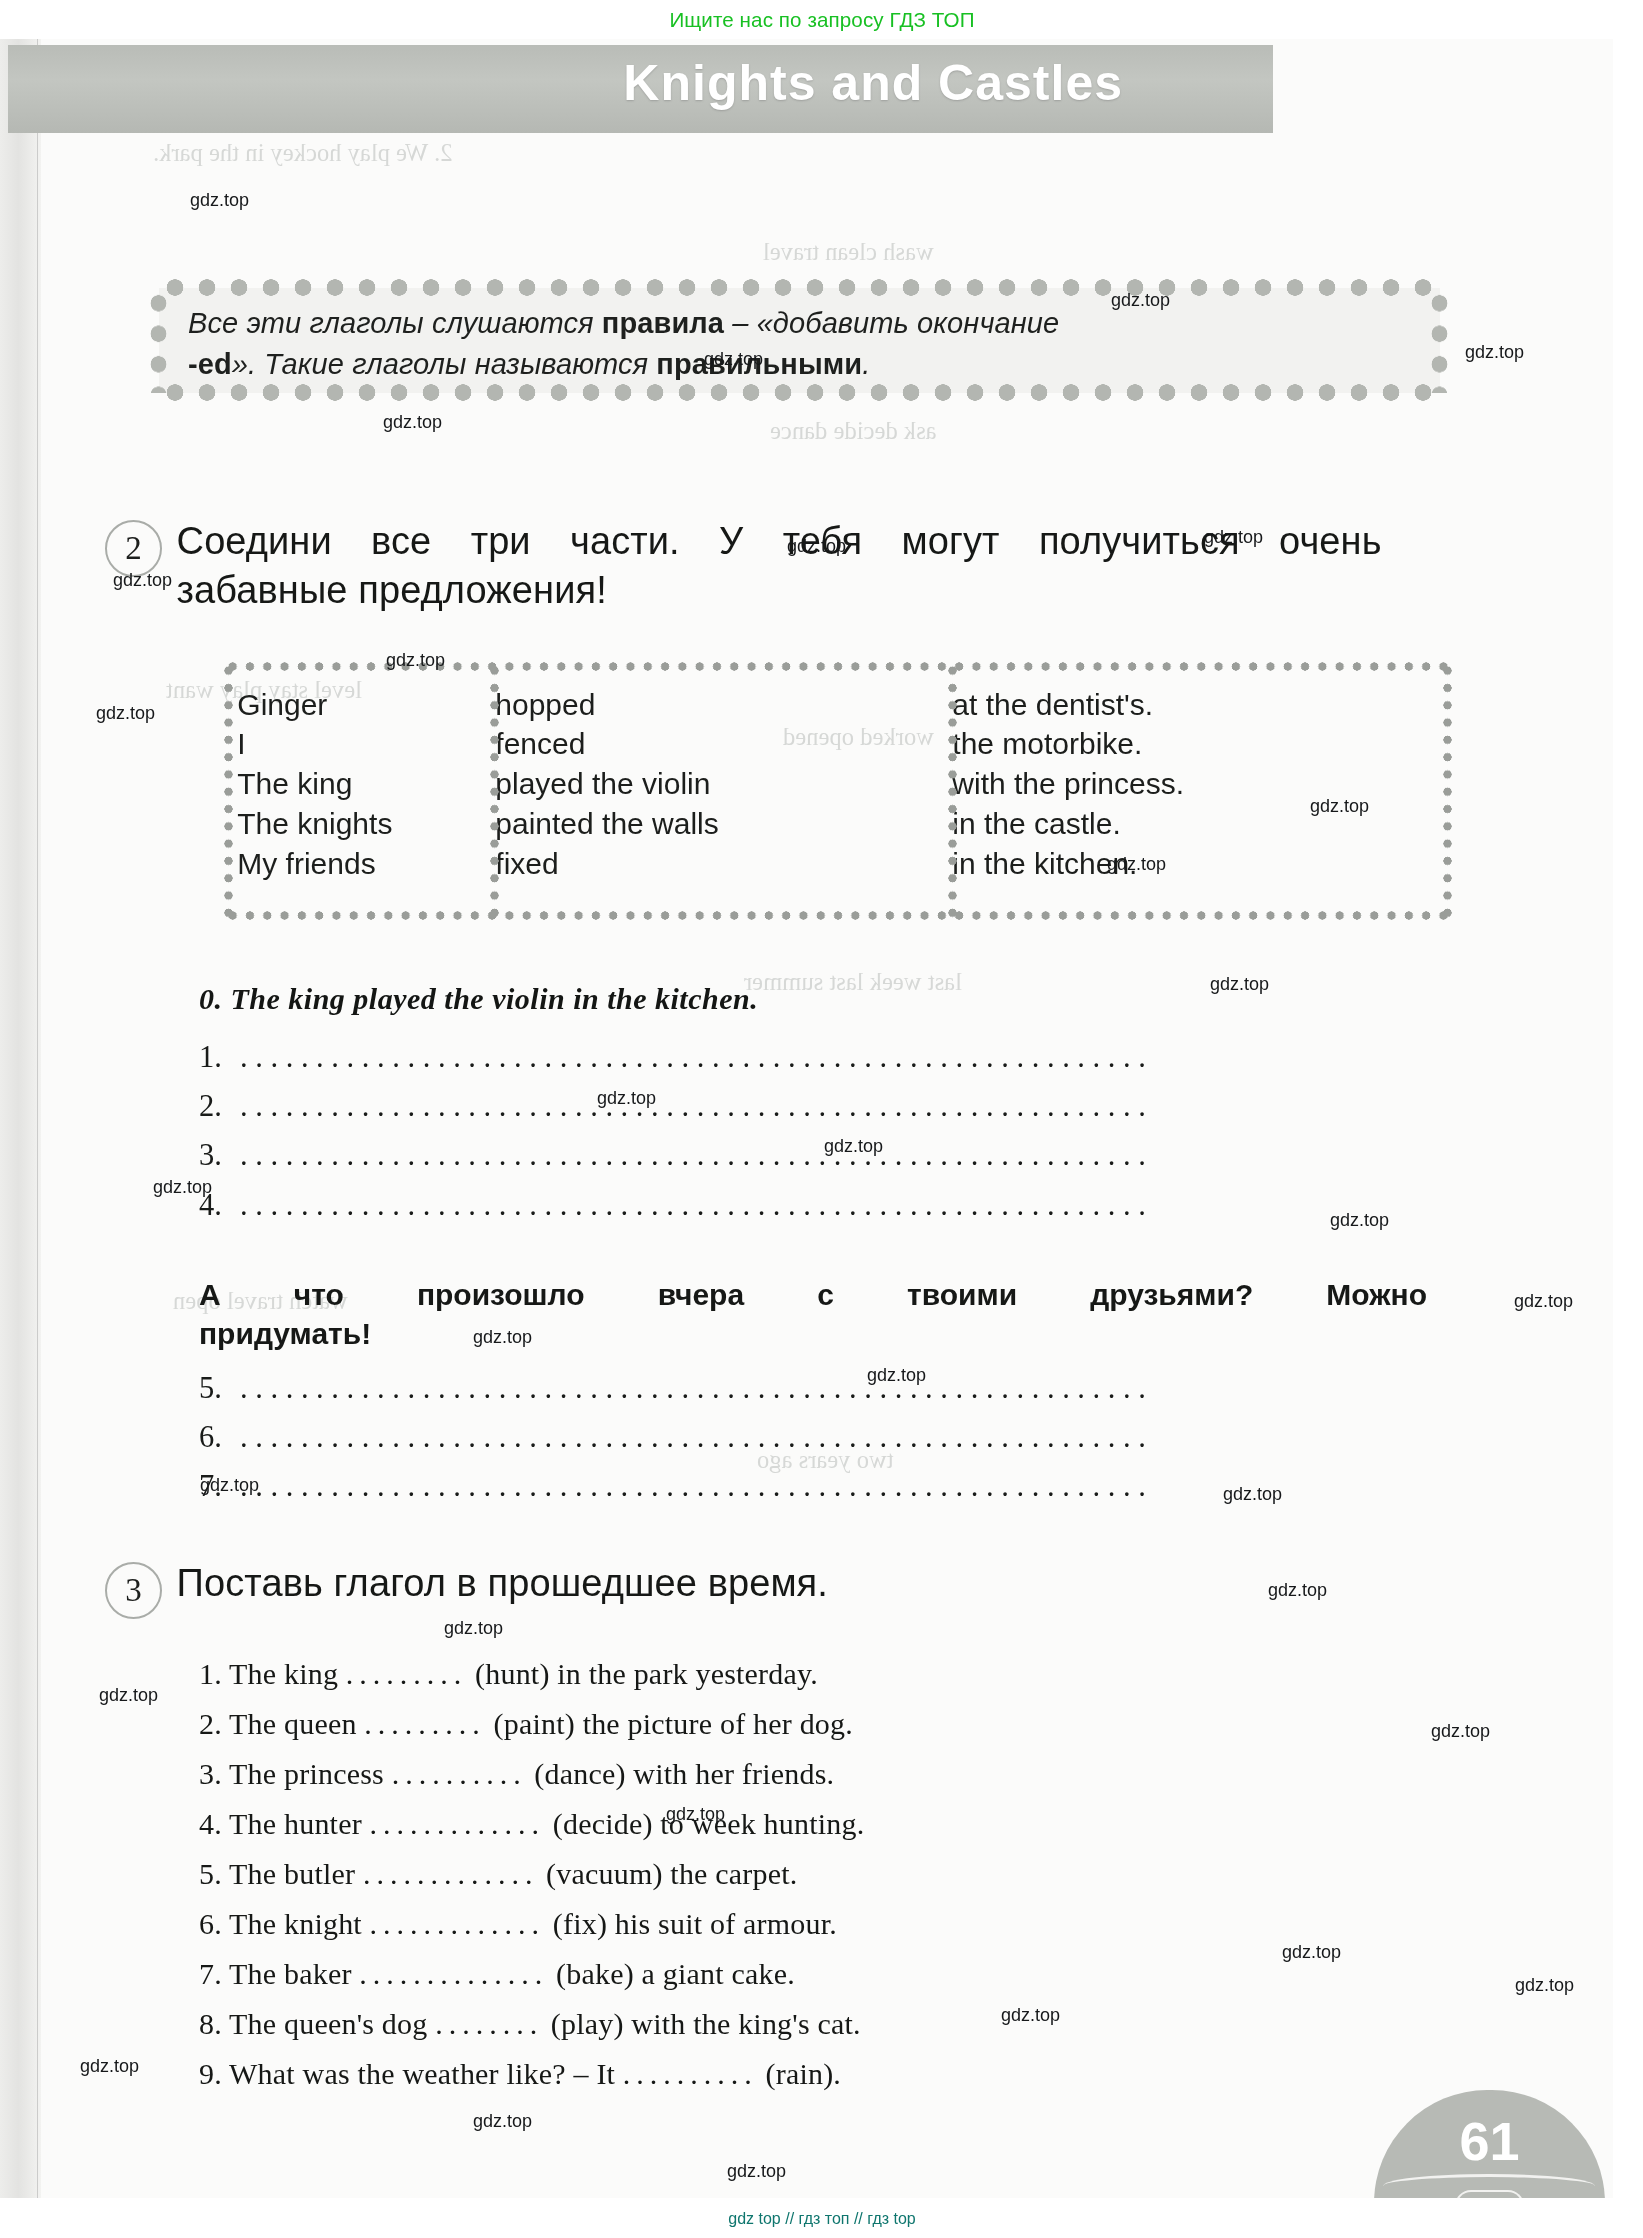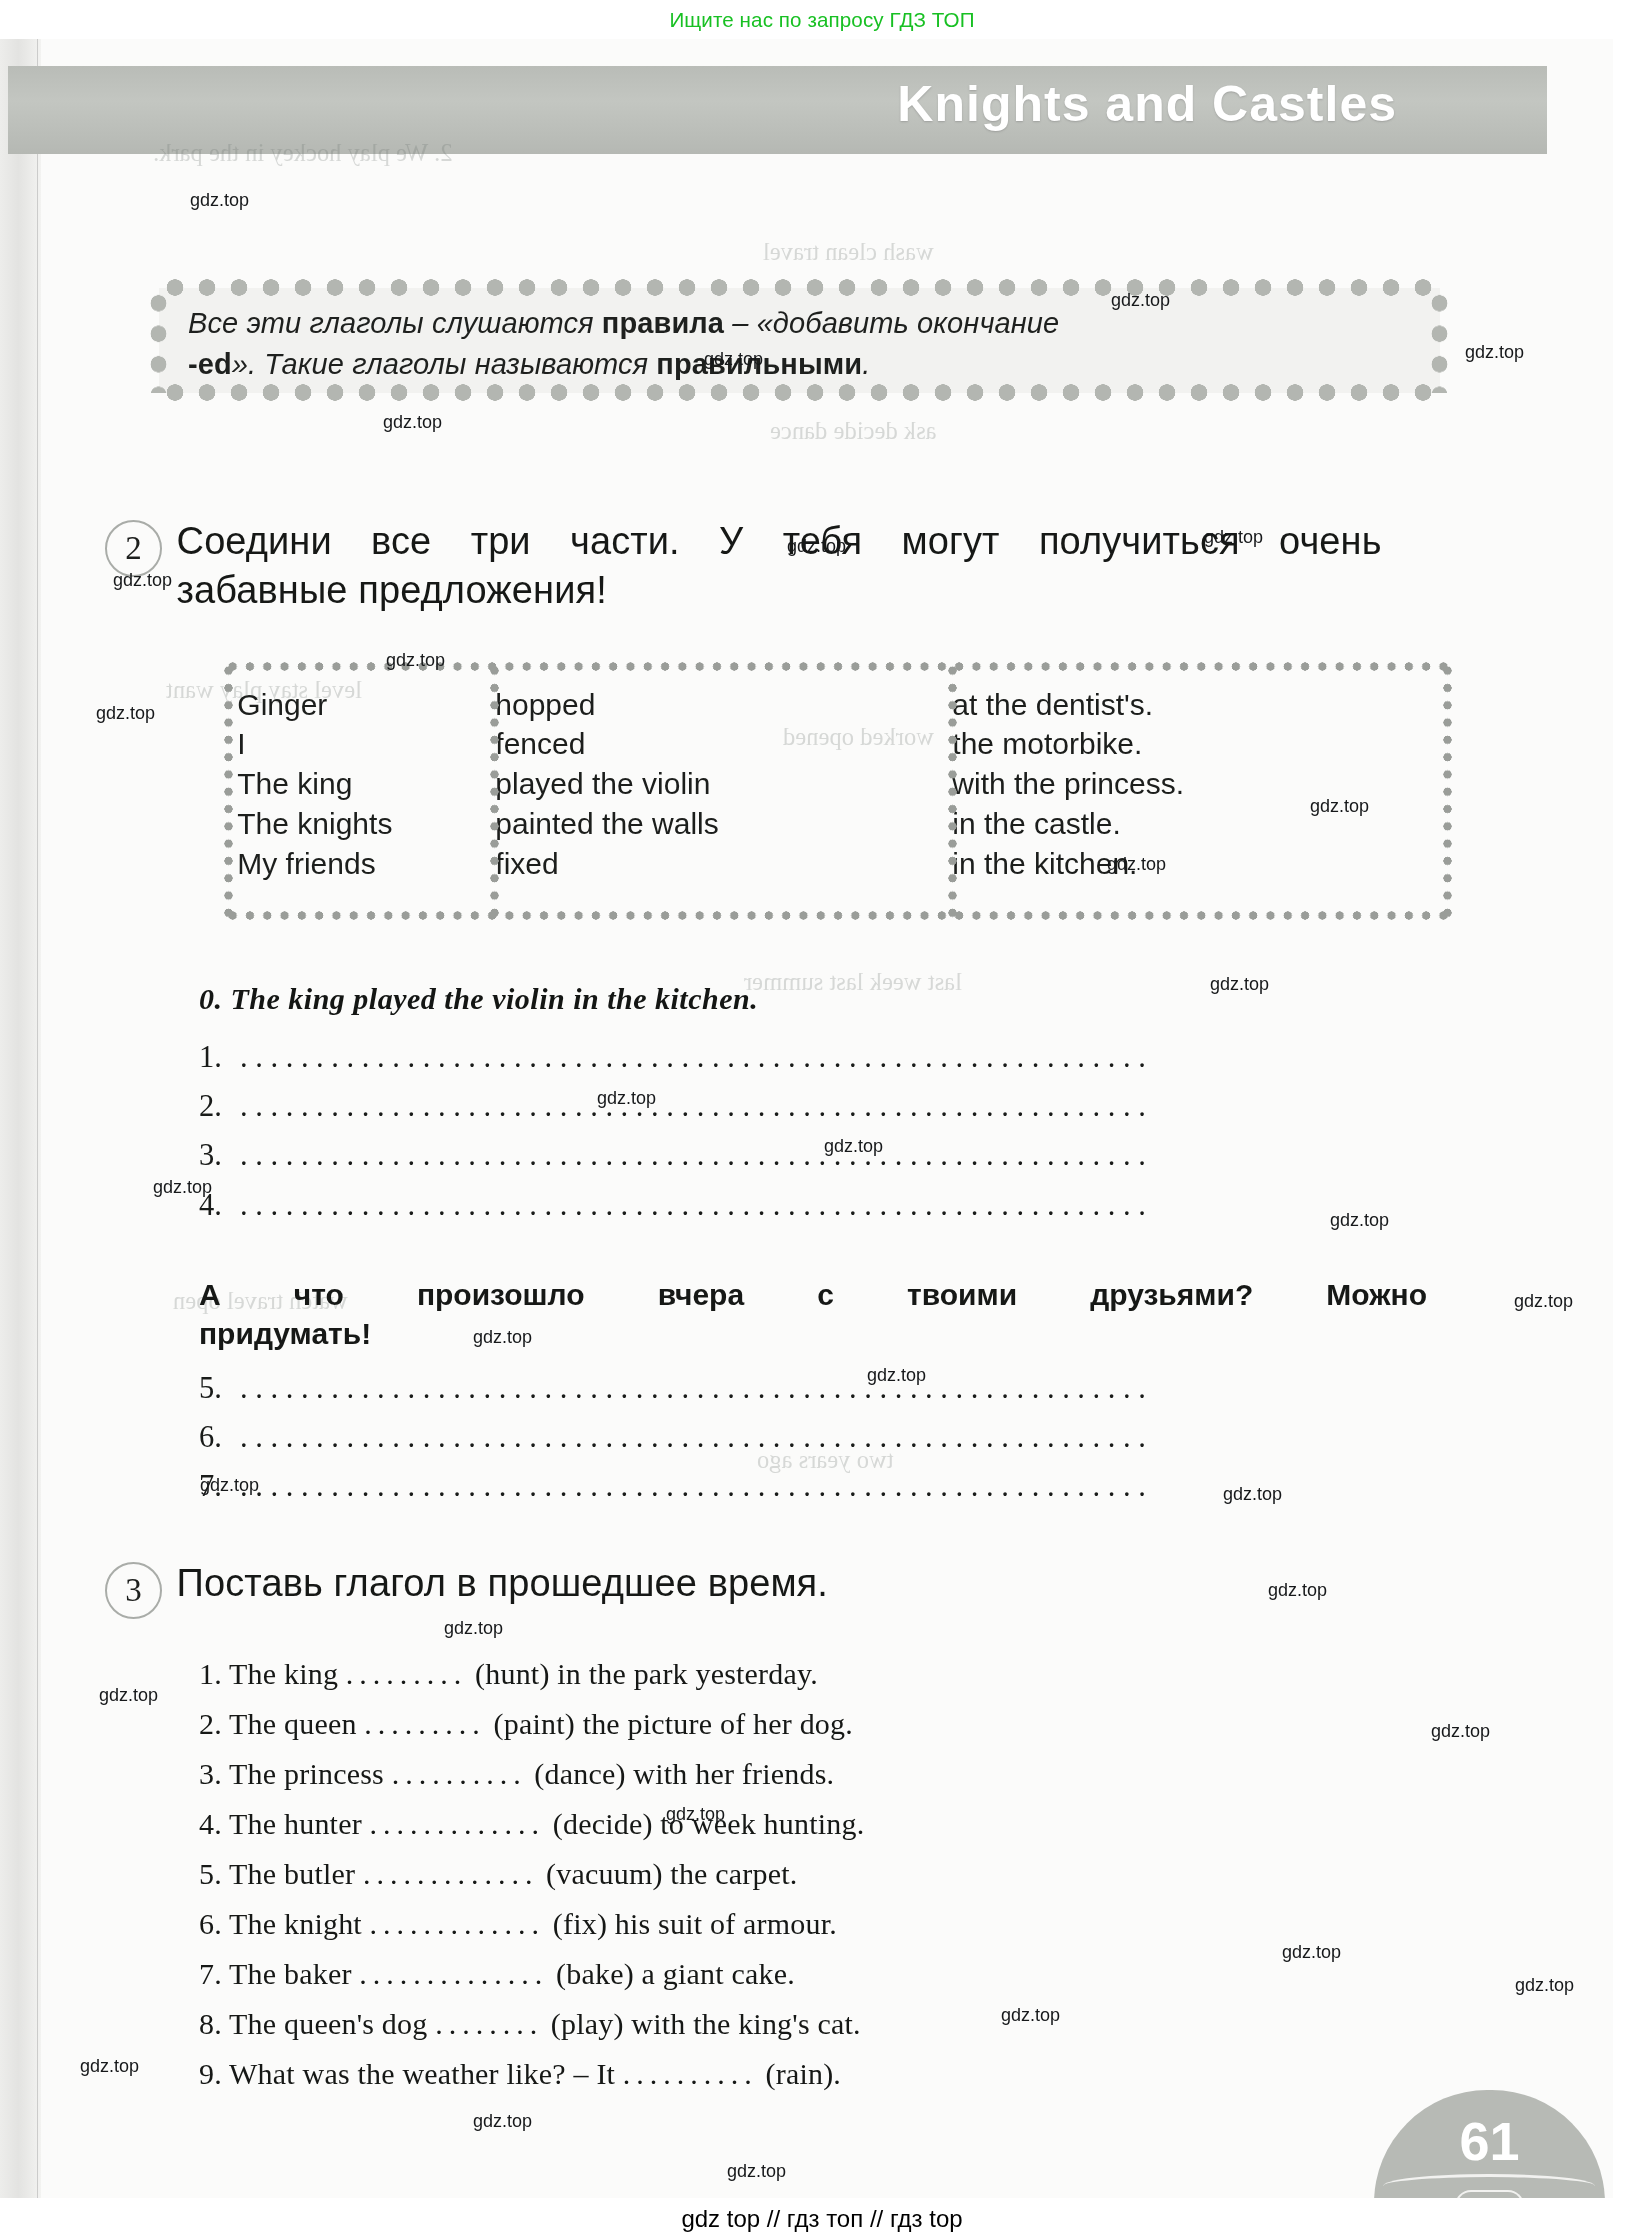--- a/index.html
+++ b/index.html
@@ -60,22 +60,22 @@
   .gutter-line {
     position: absolute;
     top: 0; left: 37px;
     width: 1.3px; height: 2159px;
     background: rgba(120,120,120,0.30);
   }
 
   
   .header-band {
     position: absolute;
-    top: 27px; left: 8px;
-    width: 1539px;
+    top: 6px; left: 8px;
+    width: 1265px;
     height: 88px;
     background: linear-gradient(to bottom, #b9bcb7 0%, #c3c6c1 40%, #b5b8b3 100%);
   }
   .header-title {
     position: absolute;
     right: 150px;
     top: 9.3px;
     color: #ffffff;
     font-size: 50px;
     font-weight: bold;
@@ -319,22 +319,22 @@
   .footer {
     position: absolute;
     left: 0; bottom: 0;
     width: 1644px; height: 41px;
     background: #ffffff;
     display: flex;
     align-items: center;
     justify-content: center;
   }
   .footer span {
-    color: #000000;
-    font-size: 24px;
+    color: #0f766e;
+    font-size: 16px;
     font-family: "Liberation Sans", sans-serif;
     white-space: nowrap;
   }
 
   
   .wm {
     position: absolute;
     color: #16181a;
     font-size: 18px;
     font-family: "Liberation Sans", sans-serif;

